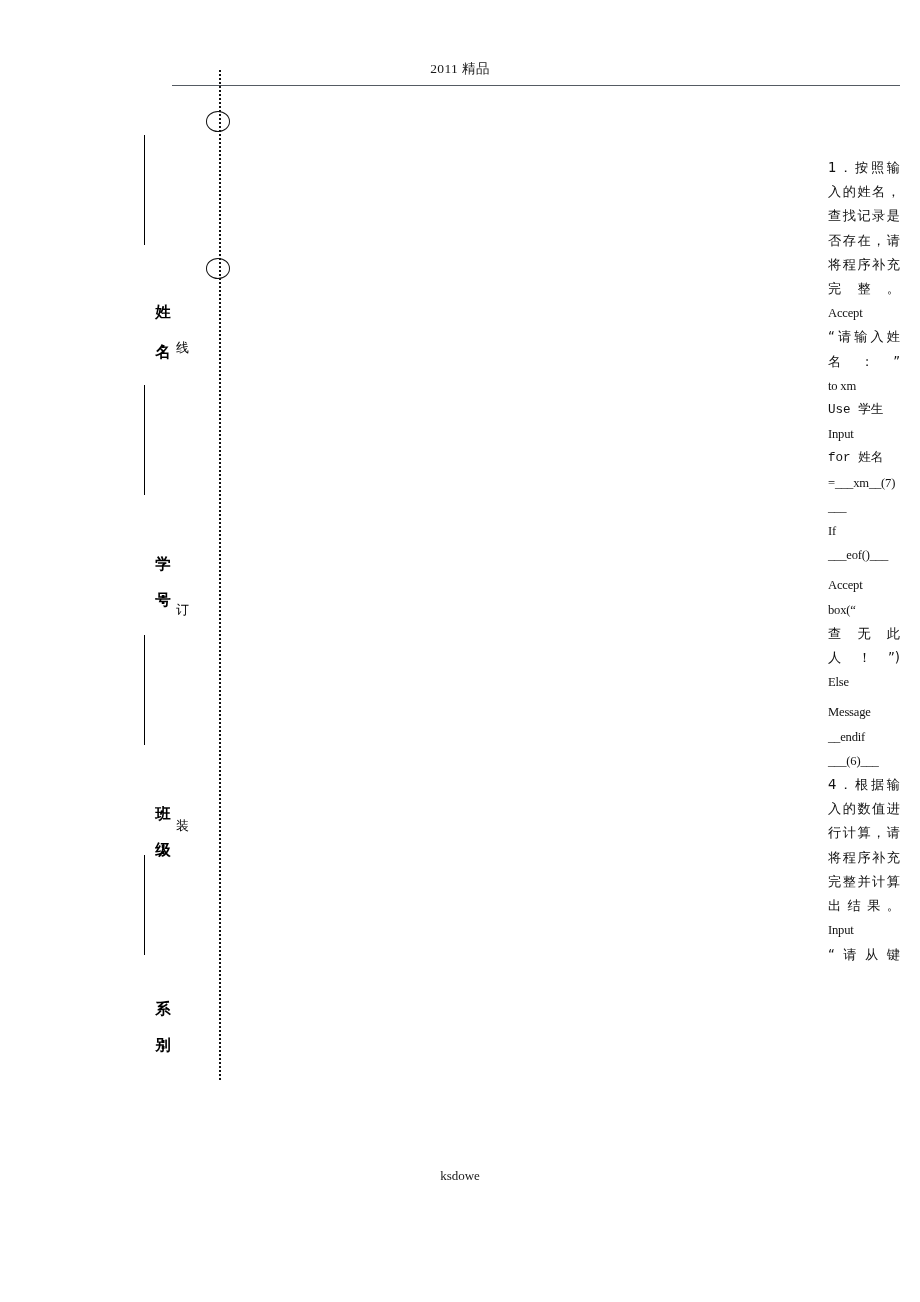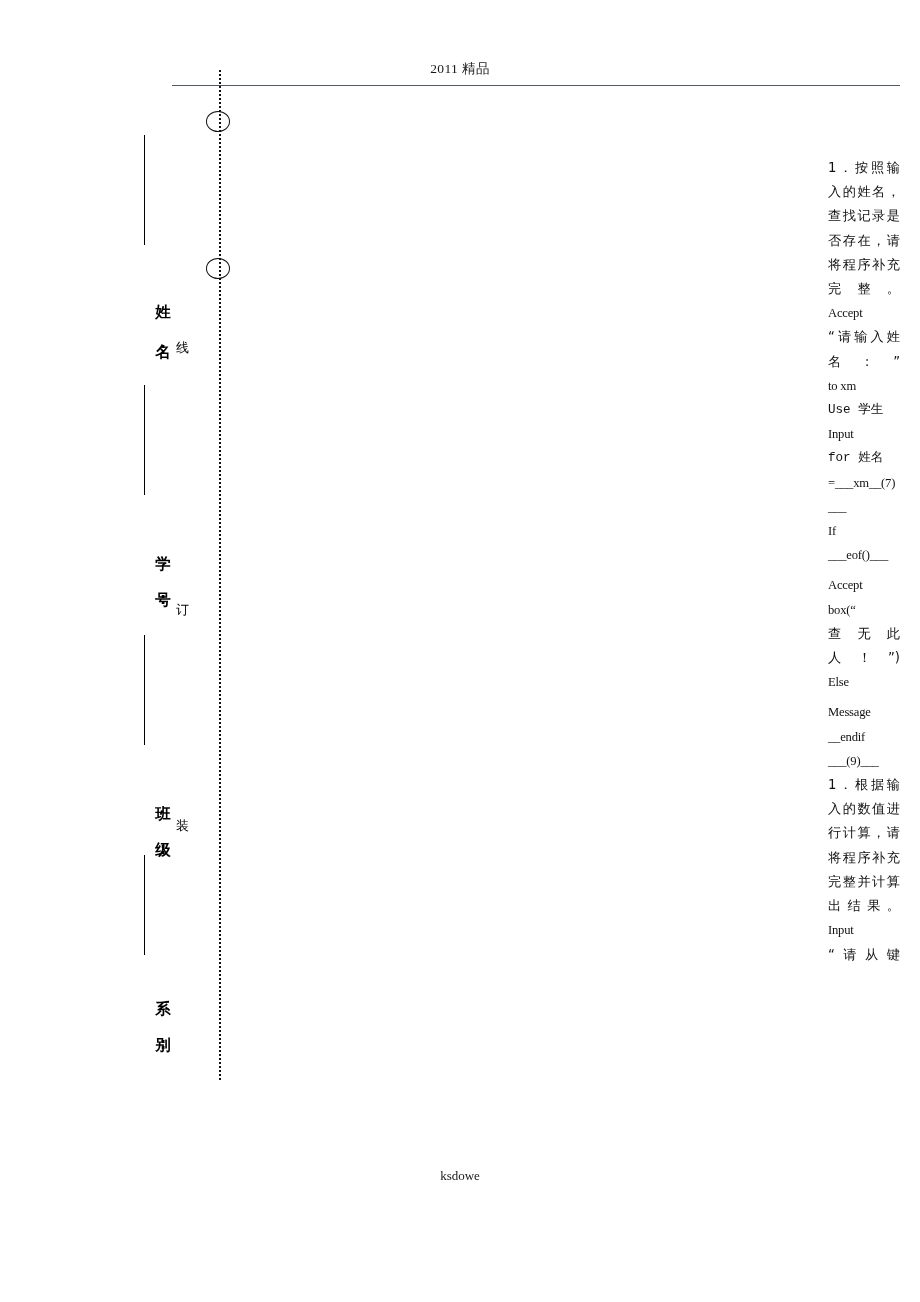--- a/index.html
+++ b/index.html
@@ -230,21 +230,21 @@
       <span class="ln code">If</span>
       <span class="ln code">___eof()___</span>
       <span class="gap"></span>
       <span class="ln code">Accept</span>
       <span class="ln code">box(“</span>
       <span class="ln cn">查无此人！”)</span>
       <span class="ln code">Else</span>
       <span class="gap"></span>
       <span class="ln code">Message</span>
       <span class="ln code">__endif</span>
-      <span class="ln code">___(9)___</span>
-      <span class="ln cn">1．根据输入的数值进行计算，请将程序补充完整并计算出结果。</span>
+      <span class="ln code">___(6)___</span>
+      <span class="ln cn">4．根据输入的数值进行计算，请将程序补充完整并计算出结果。</span>
       <span class="ln code">Input</span>
       <span class="ln cn">“请从键</span>
     </div>
 
   <div class="footer-text">ksdowe</div>
 
 </div>
 
 </body></html>

